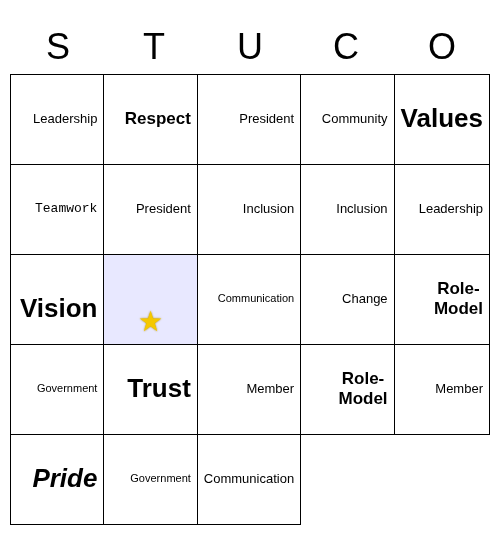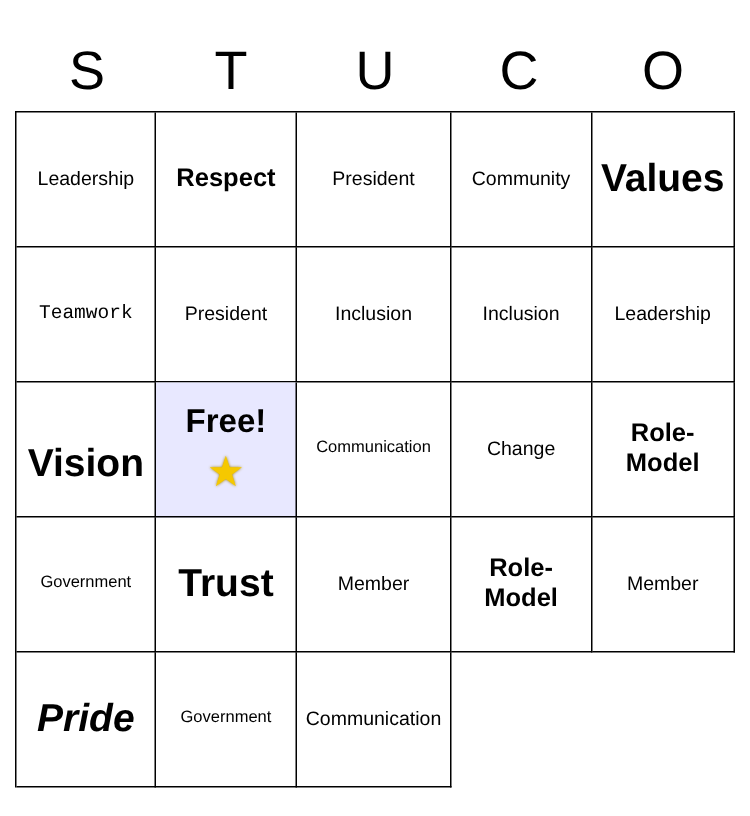--- a/index.html
+++ b/index.html
@@ -42,21 +42,21 @@
       border-left: 1.5px solid #000;
       border-top: 1.5px solid #000;
     }
 
     .bingo-cell {
       border-right: 1.5px solid #000;
       border-bottom: 1.5px solid #000;
       min-height: 90px;
       display: flex;
       align-items: center;
-      justify-content: center;
+      justify-content: flex-end;
       text-align: center;
       padding: 6px;
     }
 
     .cell-text {
       font-size: 13px;
       color: #000;
       line-height: 1.2;
     }
 
@@ -127,21 +127,20 @@
       <div class="bingo-cell">
         <span class="cell-text" style="white-space: pre-line;">Inclusion</span>
       </div>
       <div class="bingo-cell">
         <span class="cell-text" style="white-space: pre-line;">Leadership</span>
       </div>
       <div class="bingo-cell">
         <span class="cell-text xlarge" style="white-space: pre-line; margin-top: 20px;">Vision</span>
       </div>
       <div class="bingo-cell free-cell">
-        <div class="free-text">Free!</div>
         <div class="star">★</div>
       </div>
       <div class="bingo-cell">
         <span class="cell-text" style="font-size: 11px; white-space: pre-line;">Communication</span>
       </div>
       <div class="bingo-cell">
         <span class="cell-text" style="white-space: pre-line;">Change</span>
       </div>
       <div class="bingo-cell">
         <span class="cell-text large" style="font-size: 17px; font-weight: bold; white-space: pre-line;">Role-

